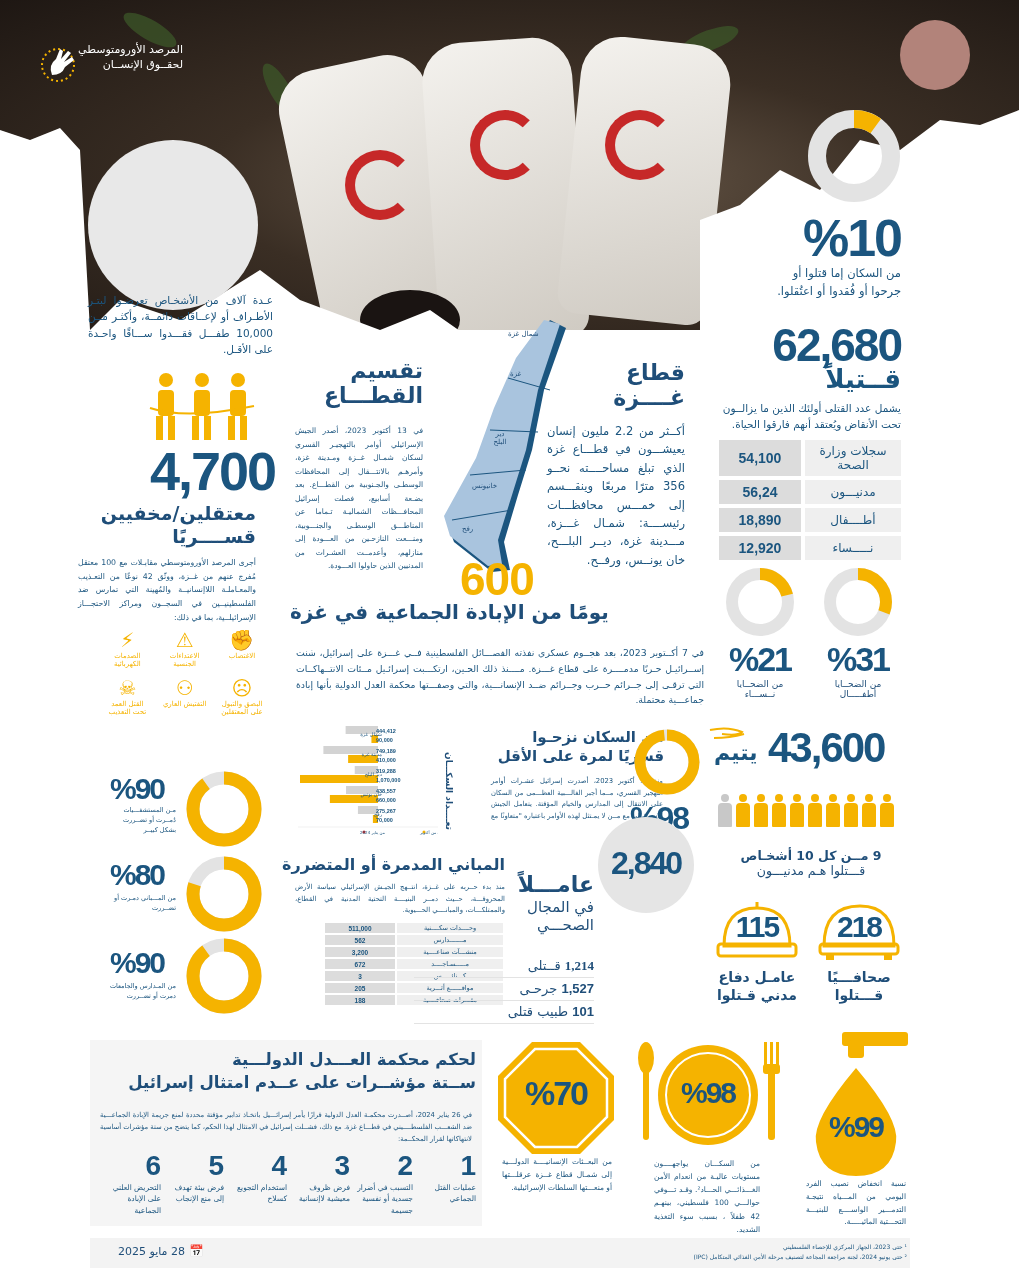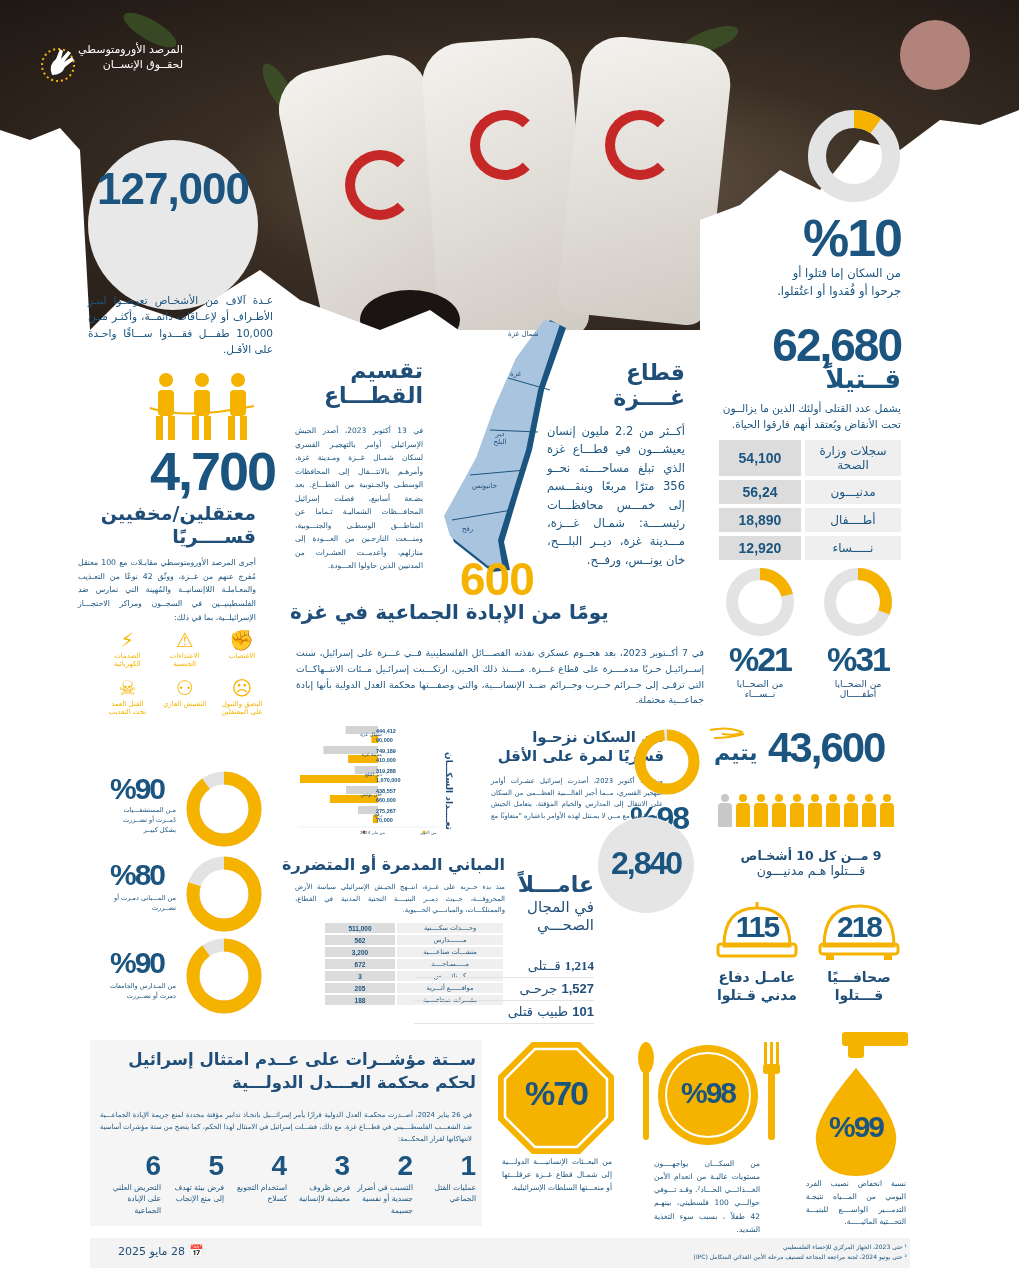--- a/index.html
+++ b/index.html
@@ -74,21 +74,20 @@
     <circle cx="20" cy="20" r="16" fill="none" stroke="#f5b300" stroke-width="2" stroke-dasharray="2 3"></circle>
     <path d="M14 30 Q10 20 18 14 L22 4 L25 6 L23 14 L30 6 L33 8 L26 17 L34 12 L36 15 L27 22 Q24 30 14 30 Z" fill="#ffffff"></path>
   </svg>
 </div>
 <div id="logo-text" class="abs">
   <div>المرصد الأورومتوسطي</div>
   <div>لحقــوق الإنســان</div>
 </div>
 
 <div id="wounded-circle" class="abs">
-  <div id="wounded-num" class="big-num">127,000</div>
 </div>
 <div class="abs txt" style="left:88px;top:292px;width:185px;font-size:10.5px">عـدة آلاف من الأشخـاص تعرضـوا لبتـر الأطـراف أو لإعــاقات دائمــة، وأكثـر مــن 10,000 طفـــل فقـــدوا ســـاقًا واحـدة على الأقـل.</div>
 
 <svg class="donut" style="left:806px;top:108px" width="96" height="96">
   <circle cx="48" cy="48" r="37" fill="none" stroke="#e3e3e3" stroke-width="18"></circle>
   <circle class="donut-arc" cx="48" cy="48" r="37" fill="none" stroke="#f5b300" stroke-width="18" transform="rotate(-90 48 48)" stroke-dasharray="23.247785636564473 232.4778563656447"></circle>
 </svg>
 <div class="abs big-num" style="right:118px;top:208px;font-size:52px">%10</div>
 <div class="abs txt" style="right:118px;top:265px;width:140px;text-align:right;font-size:11.5px">من السكان إما قتلوا أو جرحوا أو فُقدوا أو اعتُقلوا.</div>
 
@@ -351,22 +350,22 @@
   <div style="font-size:15px">الصحـــي</div>
 </div>
 <div class="abs" id="health-rows" style="right:425px;top:955px;width:180px">
     <div style="text-align: right; font-size: 13px; line-height: 1.7; border-bottom: 1px solid rgb(227, 227, 227);"><b style="font-family:Liberation Serif, serif">1,214</b> <span>قــتلى</span></div>
     <div style="text-align: right; font-size: 13px; line-height: 1.7; border-bottom: 1px solid rgb(227, 227, 227);"><b style="font-family:'Liberation Sans',sans-serif">1,527</b> <span>جرحـى</span></div>
     <div style="text-align: right; font-size: 13px; line-height: 1.7; border-bottom: 1px solid rgb(227, 227, 227);"><b style="font-family:'Liberation Sans',sans-serif">101</b> <span>طبيب قتلى</span></div>
   </div>
 
 <div class="abs" style="left:90px;top:1040px;width:392px;height:186px;background:#f5f5f5"></div>
 <div class="abs" style="left:96px;top:1048px;width:380px;text-align:right;font-size:16.5px;font-weight:700;line-height:1.4">
+  <div>لحكم محكمة العـــدل الدولـــية</div>
   <div>ســتة مؤشــرات على عــدم امتثال إسرائيل</div>
-  <div>لحكم محكمة العـــدل الدولـــية</div>
 </div>
 <div class="abs small" style="left:100px;top:1110px;width:372px;font-size:6.8px;line-height:1.75">في 26 يناير 2024، أصــدرت محكمـة العدل الدولية قرارًا يأمر إسرائـــيل باتخـاذ تدابير مؤقتة محددة لمنع جريمة الإبادة الجماعـــية ضد الشعـــب الفلسطــــيني في قطـــاع غزة. مع ذلك، فشــلت إسرائيل في الامتثال لهذا الحكم، كما يتضح من ستة مؤشرات أساسية لانتهاكاتها لقرار المحكــمة:</div>
 <div class="abs" id="icj-indicators" style="left:96px;top:1150px;width:380px;height:70px">
     <div class="ind" style="right: 0px; top: 0px;">
       <div class="n">1</div>
       <div class="l">عمليات القتل الجماعي</div>
     </div>
     <div class="ind" style="right: 63px; top: 0px;">
       <div class="n">2</div>
       <div class="l">التسبب في أضرار جسدية أو نفسية جسيمة</div>

